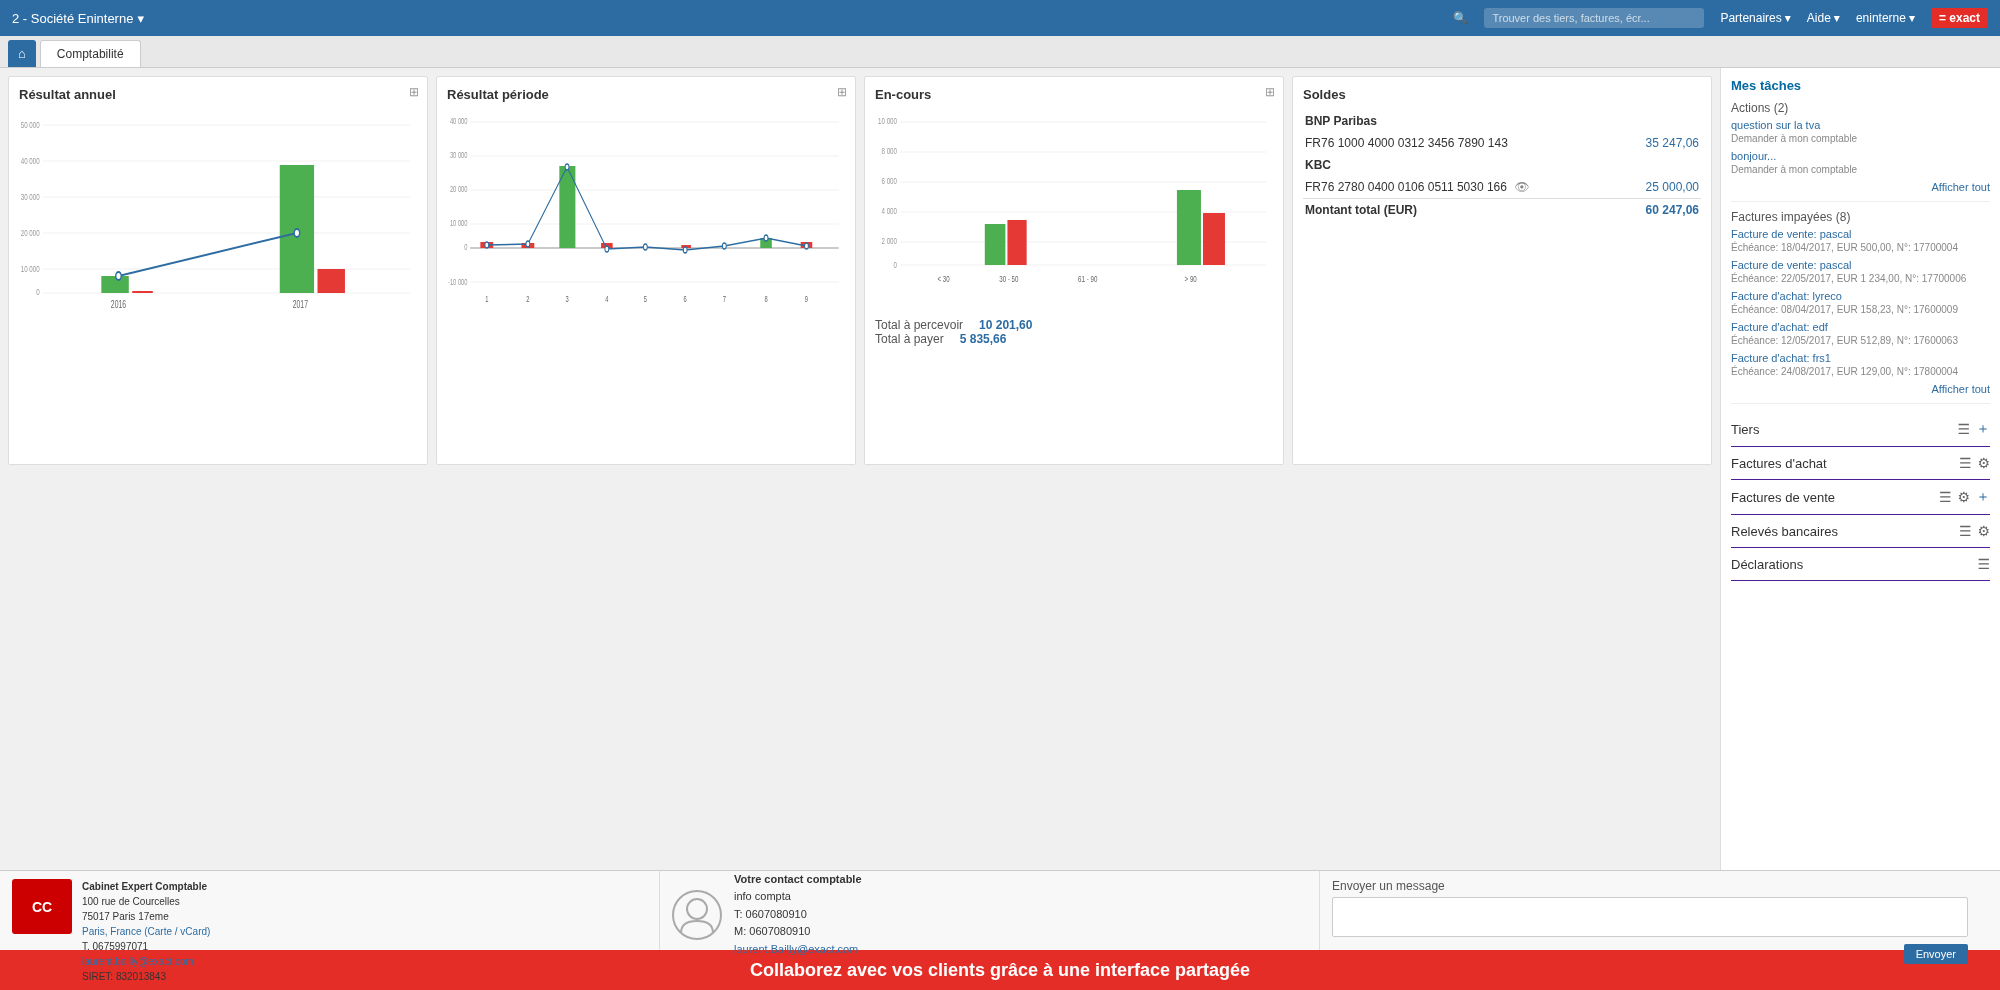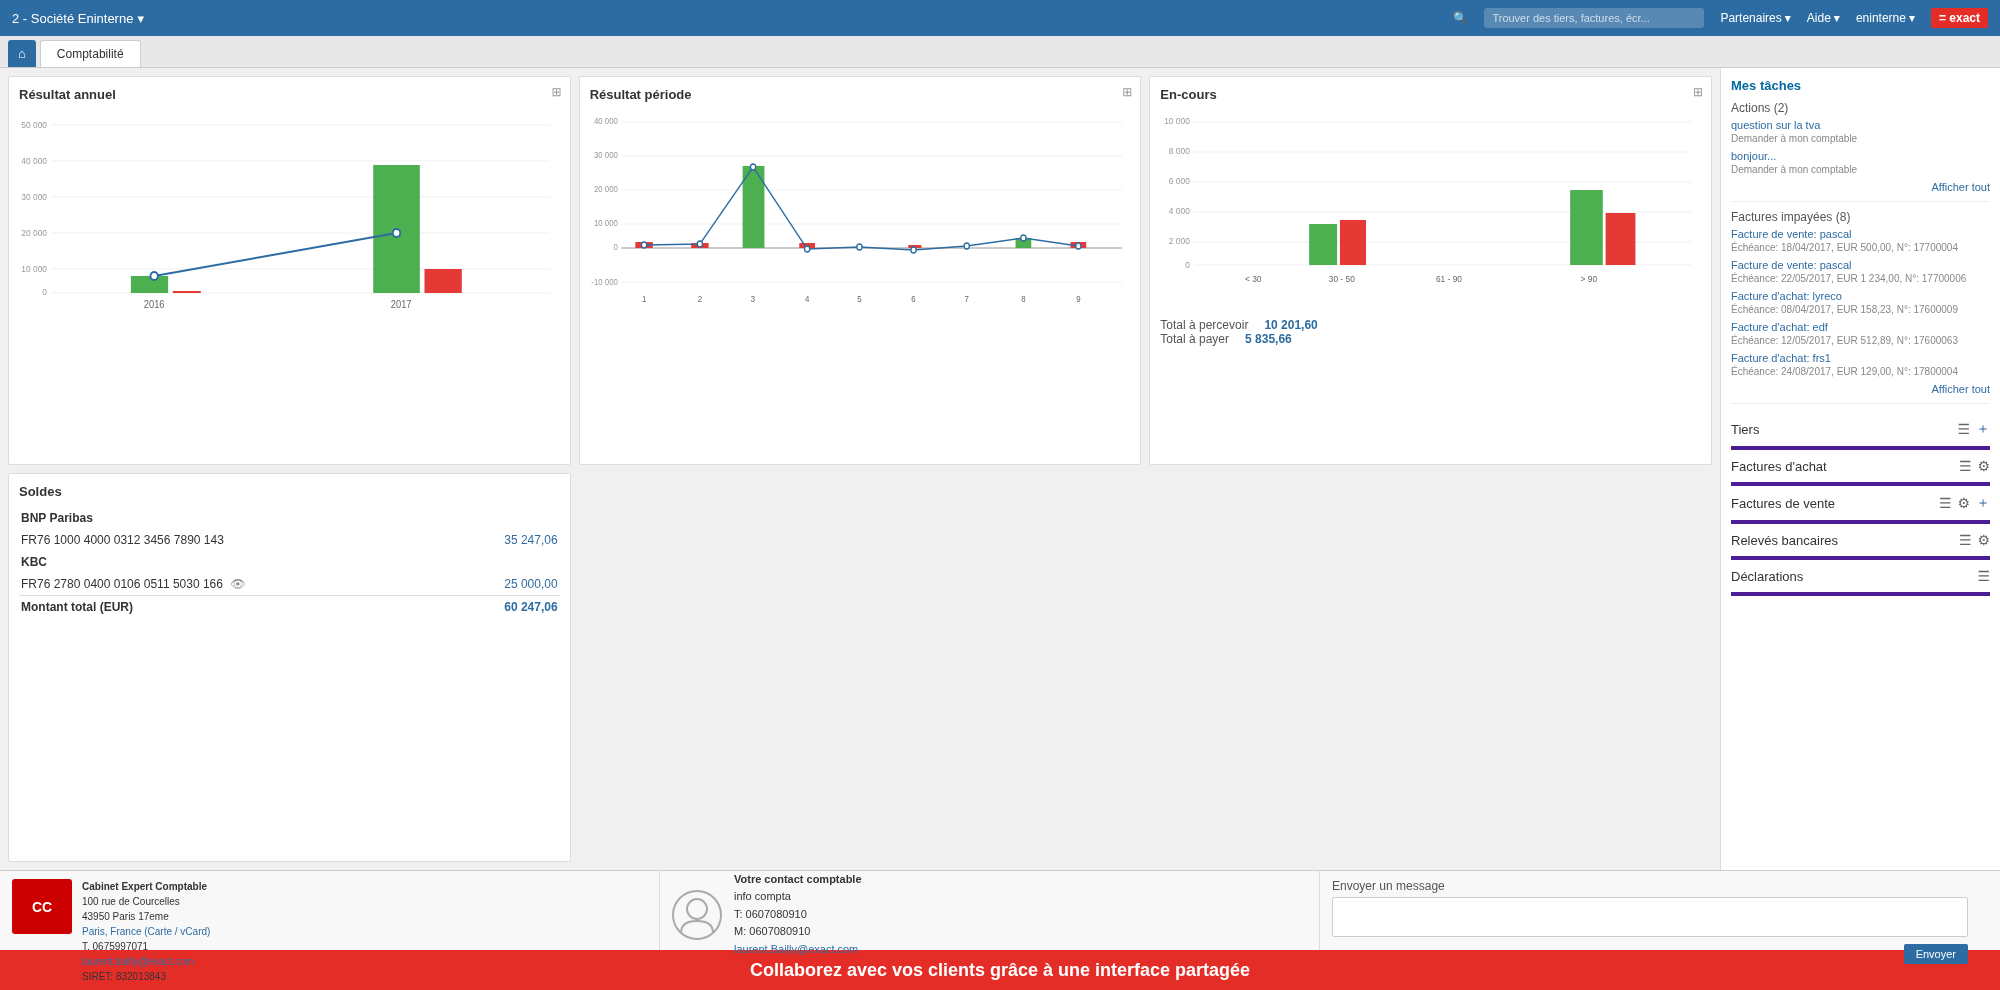--- a/index.html
+++ b/index.html
@@ -39,21 +39,21 @@
     .main-content {
       display: flex;
       height: calc(990px - 36px - 32px - 80px - 40px);
       min-height: 560px;
     }
 
     
     .charts-area {
       flex: 1;
       display: grid;
-      grid-template-columns: 1fr 1fr 1fr;
+      grid-template-columns: 1fr 1fr 1fr 1fr;
       grid-template-rows: 1fr 1fr;
       gap: 8px;
       padding: 8px;
       background: #f0f0f0;
     }
 
     .chart-card {
       background: white;
       border: 1px solid #ddd;
       border-radius: 2px;
@@ -122,21 +122,21 @@
       border: none;
       border-top: 1px solid #eee;
       margin: 8px 0;
     }
 
     .sidebar-row {
       display: flex;
       align-items: center;
       justify-content: space-between;
       padding: 8px 0;
-      border-bottom: 4px solid #4c1d95;
+      border-bottom: 1px solid #4c1d95;
     }
 
     .sidebar-row-label {
       font-size: 13px;
       color: #333;
     }
 
     .sidebar-row-icons {
       display: flex;
       gap: 6px;
@@ -567,21 +567,21 @@
     <div class="footer-logo">
       <svg width="50" height="45" viewBox="0 0 50 45">
         <circle cx="18" cy="22" r="16" fill="#cc0000" opacity="0.85"></circle>
         <circle cx="32" cy="22" r="16" fill="#cc0000" opacity="0.85"></circle>
         <text x="25" y="28" font-size="14" fill="white" text-anchor="middle" font-weight="bold">CC</text>
       </svg>
     </div>
     <div class="footer-info">
       <strong>Cabinet Expert Comptable</strong><br>
       <span>100 rue de Courcelles</span><br>
-      <span>43950 Paris 17eme</span><br>
+      <span>75017 Paris 17eme</span><br>
       <a>Paris, France (Carte / vCard)</a><br>
       <span>T. 0675997071</span><br>
       <a>laurent.bailly@exact.com</a><br>
       <span>SIRET: 832013843</span>
     </div>
   </div>
   <div class="footer-center">
     <div style="font-size:11px; color:#555; margin-bottom:4px; position:absolute; top:5px;"></div>
     <div style="display:flex; align-items:center; gap:12px; margin-top:8px;">
       <div class="footer-contact-icon">

